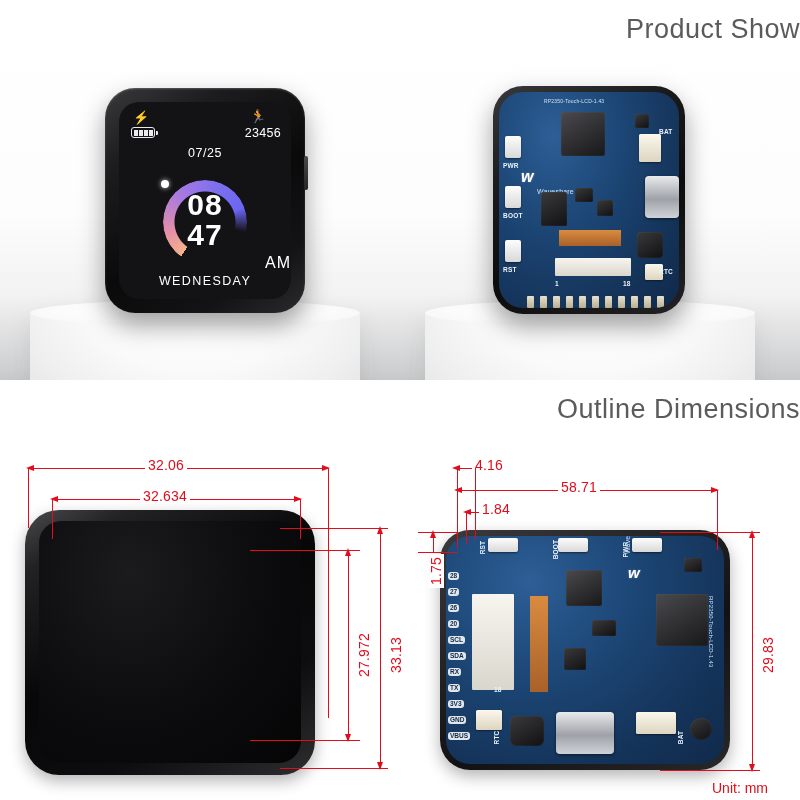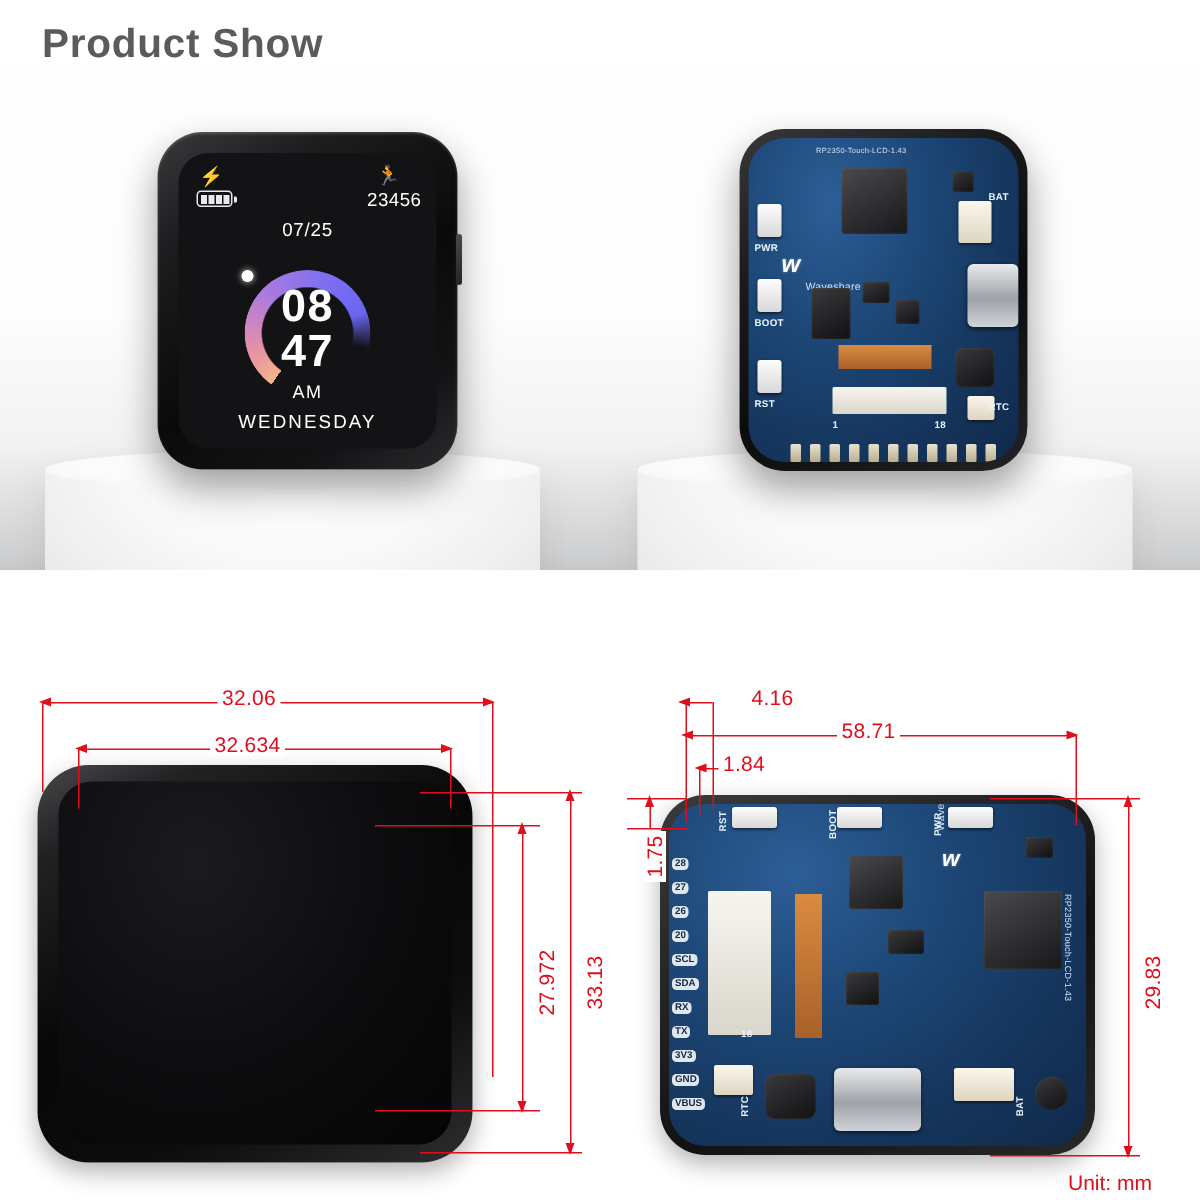--- a/index.html
+++ b/index.html
@@ -11,26 +11,25 @@
     position: relative;
   }
 
   
   .section-product {
     position: absolute; left: 0; top: 0; width: 800px; height: 380px;
     background: linear-gradient(180deg,#ffffff 0%,#fdfdfd 55%,#f2f2f2 78%,#cfd0d1 97%,#c7c8c9 100%);
     overflow: hidden;
   }
   .title {
-    text-align: left;
+    text-align: right;
     font-size: 27px;
     color: #5b5b5b;
     letter-spacing: 0.5px;
-    font-weight: 700;
-    padding-left: 28px;
+    font-weight: 400;
   }
   .title-product { position:absolute; left:0; top:14px; width:800px; }
 
   .pedestal {
     position: absolute;
     border-radius: 50% / 14%;
     background:
       radial-gradient(ellipse at 50% 0%, #ffffff 0%, #fafafa 45%, #efefef 75%, #e2e2e2 100%);
     box-shadow: 0 10px 22px rgba(120,120,125,.18);
   }
@@ -93,21 +92,21 @@
     filter: blur(.4px);
   }
   .wf-dot{ position:absolute; left:50%; top:72px; transform:translate(-44px,6px);
            width:8px;height:8px;border-radius:50%;background:#fff;box-shadow:0 0 5px rgba(255,255,255,.8);}
   .wf-h, .wf-m {
     position:absolute; left:0; width:100%; text-align:center;
     color:#ffffff; font-size:30px; font-weight:700; letter-spacing:1px; line-height:1;
   }
   .wf-h{ top:88px; }
   .wf-m{ top:118px; }
-  .wf-ampm{ position:absolute; left:0; top:152px; width:100%; text-align:center; color:#fff; font-size:12px; letter-spacing:1px;}
+  .wf-ampm{ position:absolute; left:0; top:152px; width:100%; text-align:right; color:#fff; font-size:16px; letter-spacing:1px;}
   .wf-day { position:absolute; left:0; top:172px; width:100%; text-align:center; color:#fff; font-size:12.5px; letter-spacing:1.4px;}
 
   
   .pcb-shell{
     position:absolute;
     border-radius:30px;
     background:linear-gradient(150deg,#39393b 0%,#1b1b1d 30%,#0c0c0d 60%,#232325 100%);
     box-shadow:0 12px 26px rgba(0,0,0,.38);
     padding:6px;
   }
@@ -268,20 +267,21 @@
       <div class="pad" style="left:119px; top:204px; width:7px; height:12px;"></div>
       <div class="pad" style="left:132px; top:204px; width:7px; height:12px;"></div>
       <div class="pad" style="left:145px; top:204px; width:7px; height:12px;"></div>
       <div class="pad" style="left:158px; top:204px; width:7px; height:12px;"></div>
     </div>
   </div>
 </div>
 
 <div class="section-dim">
 
+  <div class="title title-dim">Outline Dimensions</div>
 
   <div class="watch-outline" style="left:25px; top:130px; width:290px; height:265px;">
     <div class="watch-outline-glass"></div>
   </div>
 
   <div class="dim-line dim-h" style="left:28px; top:88px; width:300px;"></div>
   <div class="arrow left" style="left:26px; top:84.5px;"></div>
   <div class="arrow right" style="left:322px; top:84.5px;"></div>
   <div class="dim-txt" style="left:145px; top:77px;">32.06</div>
   <div class="dim-line dim-v" style="left:28px; top:88px; height:60px;"></div>
@@ -349,21 +349,21 @@
       <div class="pin-label" style="left:2px; top:132px;">RX</div>
       <div class="pin-label" style="left:2px; top:148px;">TX</div>
       <div class="pin-label" style="left:2px; top:164px;">3V3</div>
       <div class="pin-label" style="left:2px; top:180px;">GND</div>
       <div class="pin-label" style="left:2px; top:196px;">VBUS</div>
     </div>
   </div>
 
   <div class="dim-line dim-h" style="left:455px; top:88px; width:20px;"></div>
   <div class="arrow left" style="left:452px; top:84.5px;"></div>
-  <div class="dim-txt" style="left:498px; top:77px;">4.16</div>
+  <div class="dim-txt" style="left:472px; top:77px;">4.16</div>
   <div class="dim-line dim-v" style="left:475px; top:88px; height:72px;"></div>
 
   <div class="dim-line dim-h" style="left:457px; top:110px; width:260px;"></div>
   <div class="arrow left" style="left:454px; top:106.5px;"></div>
   <div class="arrow right" style="left:711px; top:106.5px;"></div>
   <div class="dim-txt" style="left:558px; top:99px;">58.71</div>
   <div class="dim-line dim-v" style="left:457px; top:88px; height:80px;"></div>
   <div class="dim-line dim-v" style="left:717px; top:110px; height:60px;"></div>
 
   <div class="dim-line dim-h" style="left:466px; top:132px; width:18px;"></div>

